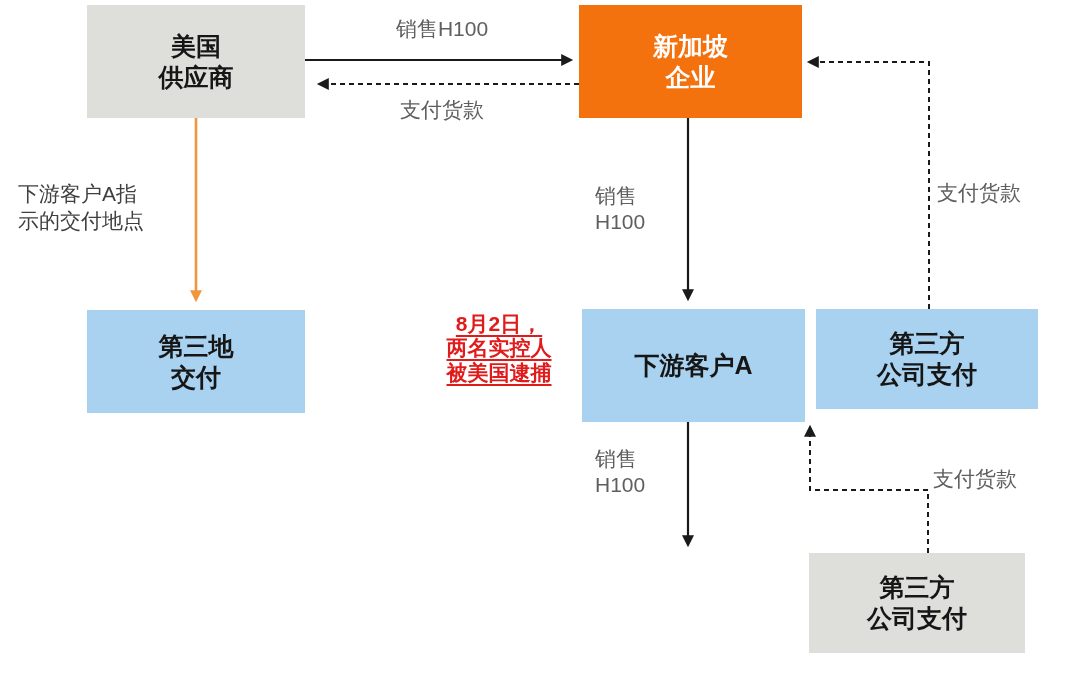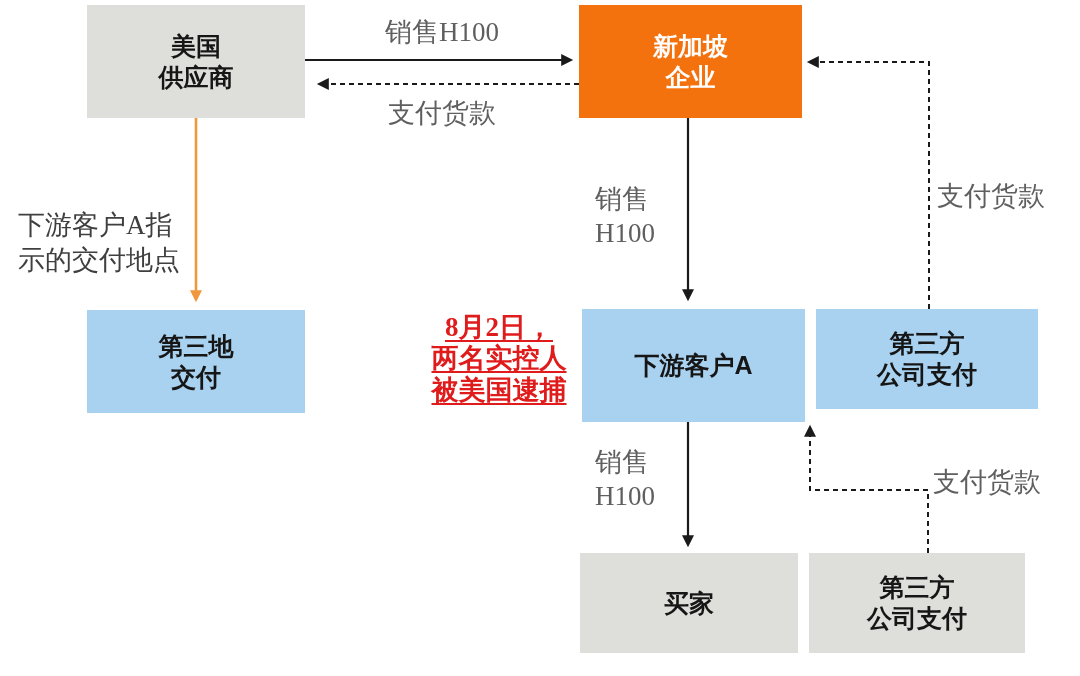--- a/index.html
+++ b/index.html
@@ -25,27 +25,27 @@
 
   #n-us{left:87px;top:5px;width:218px;height:113px;}
   #n-sg{left:579px;top:5px;width:223px;height:113px;}
   #n-third-place{left:87px;top:310px;width:218px;height:103px;}
   #n-downstream{left:582px;top:309px;width:223px;height:113px;}
   #n-tpp-right{left:816px;top:309px;width:222px;height:100px;}
   #n-buyer{left:580px;top:553px;width:218px;height:100px;}
   #n-tpp-bottom{left:809px;top:553px;width:216px;height:100px;}
 
   .elabel{
-    position:absolute;font-size:27px;line-height:1.25;
-    color:var(--label-text,#5f5f5f);white-space:pre-line;font-family:Liberation Serif, serif;
+    position:absolute;font-size:21px;line-height:1.25;
+    color:var(--label-text,#5f5f5f);white-space:pre-line;
   }
   .elabel.center{text-align:center;}
   #l-sell-top{left:357px;top:16px;width:170px;}
   #l-pay-top{left:357px;top:97px;width:170px;}
-  #l-delivery{left:18px;top:180px;color:var(--note-text,#3f3f3f);line-height:1.3;margin-top:28px;}
+  #l-delivery{left:18px;top:180px;color:var(--note-text,#3f3f3f);line-height:1.3;}
   #l-sell-mid{left:595px;top:183px;}
   #l-pay-right-top{left:937px;top:180px;}
   #l-sell-bottom{left:595px;top:446px;}
   #l-pay-right-bottom{left:933px;top:466px;}
   #l-arrest{
     left:415px;top:312px;width:168px;text-align:center;
     color:var(--red-text,#e01b1b);font-weight:700;line-height:1.16;
     text-decoration:underline;text-underline-offset:4px;text-decoration-thickness:2px;
   }
 </style>
@@ -75,21 +75,20 @@
 
   <div id="n-us" class="node gray">美国
 供应商</div>
   <div id="n-sg" class="node orange">新加坡
 企业</div>
   <div id="n-third-place" class="node blue">第三地
 交付</div>
   <div id="n-downstream" class="node blue">下游客户A</div>
   <div id="n-tpp-right" class="node blue">第三方
 公司支付</div>
-  <div id="n-buyer" class="node gray">买家</div>
   <div id="n-tpp-bottom" class="node gray">第三方
 公司支付</div>
 
   <div id="l-sell-top" class="elabel center">销售H100</div>
   <div id="l-pay-top" class="elabel center">支付货款</div>
   <div id="l-delivery" class="elabel">下游客户A指
 示的交付地点</div>
   <div id="l-sell-mid" class="elabel">销售
 H100</div>
   <div id="l-pay-right-top" class="elabel">支付货款</div>

